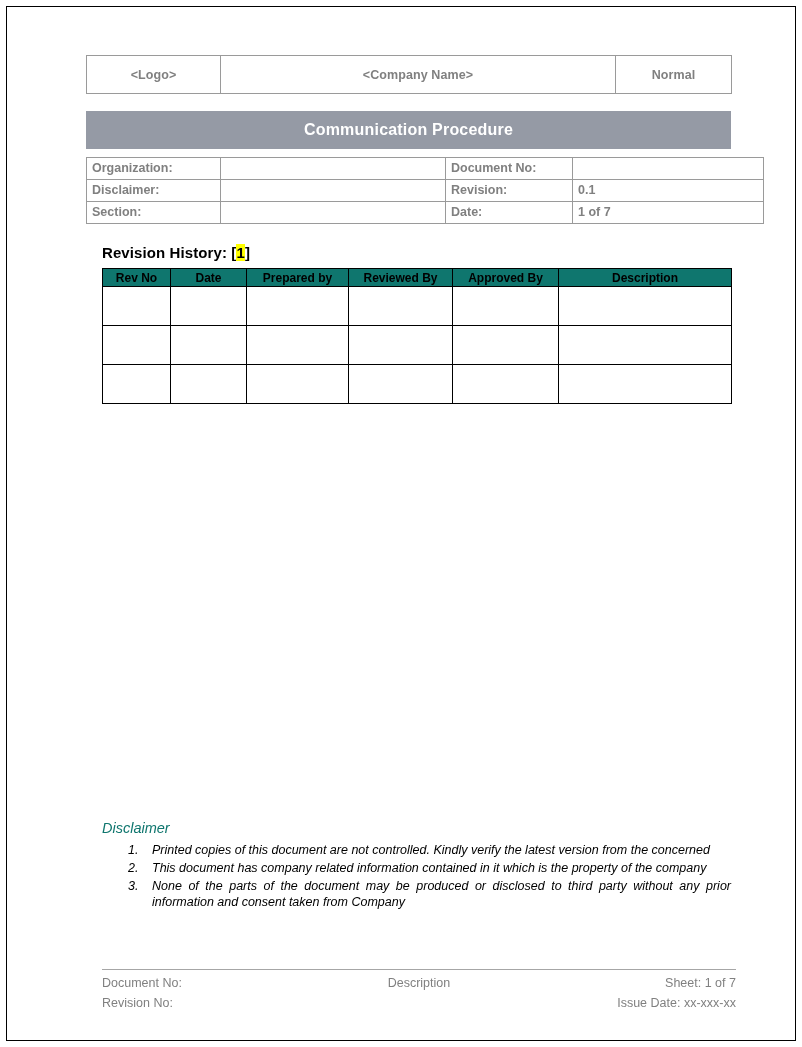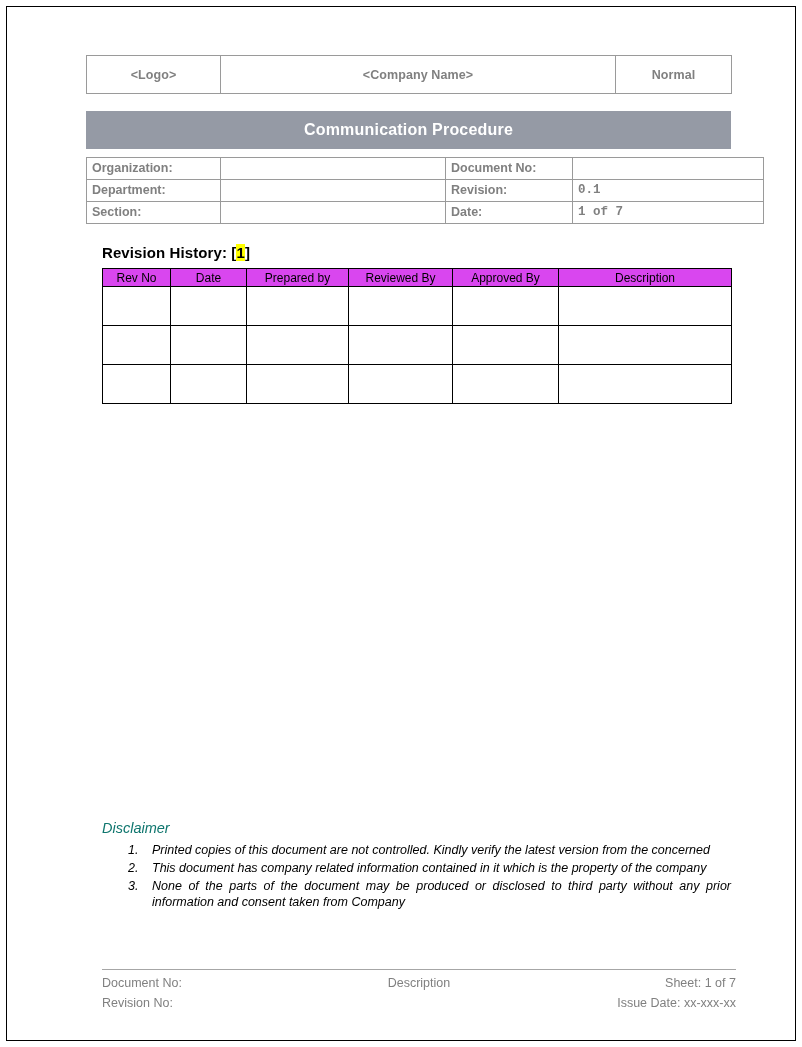--- a/index.html
+++ b/index.html
@@ -86,21 +86,21 @@
     padding: 0 5px;
     font-size: 12.5px;
     font-weight: bold;
     color: #808080;
     vertical-align: middle;
     line-height: 1;
   }
   td.i-lbl1 { width: 134px; }
   td.i-val1 { width: 225px; }
   td.i-lbl2 { width: 127px; }
-  td.i-val2 { width: 191px; font-family: Liberation Mono, monospace; }
+  td.i-val2 { width: 191px; }
 
   
   .rev-heading {
     margin-top: 20px;
     margin-left: 16px;
     font-size: 15px;
     font-weight: bold;
     color: #000000;
     letter-spacing: 0.1px;
     white-space: nowrap;
@@ -117,23 +117,23 @@
     border-collapse: collapse;
     table-layout: fixed;
   }
   table.rev th,
   table.rev td {
     border: 1px solid #000000;
     font-size: 12px;
     color: #000000;
   }
   table.rev th {
-    background: #d946ef;
+    background: #0f766e;
     height: 18px;
-    font-weight: normal;
+    font-weight: bold;
     text-align: center;
     vertical-align: middle;
     line-height: 1;
   }
   table.rev td {
     height: 39px;
   }
   .c-revno { width: 68px; }
   .c-date  { width: 76px; }
   .c-prep  { width: 102px; }
@@ -222,21 +222,21 @@
 
     <table class="info">
       <tbody>
           <tr>
         <td class="i-lbl1">Organization:</td>
         <td class="i-val1"></td>
         <td class="i-lbl2">Document No:</td>
         <td class="i-val2"></td>
       </tr>
       <tr>
-        <td class="i-lbl1">Department:</td>
+        <td class="i-lbl1">Disclaimer:</td>
         <td class="i-val1"></td>
         <td class="i-lbl2">Revision:</td>
         <td class="i-val2">0.1</td>
       </tr>
       <tr>
         <td class="i-lbl1">Section:</td>
         <td class="i-val1"></td>
         <td class="i-lbl2">Date:</td>
         <td class="i-val2">1 of 7</td>
       </tr>

